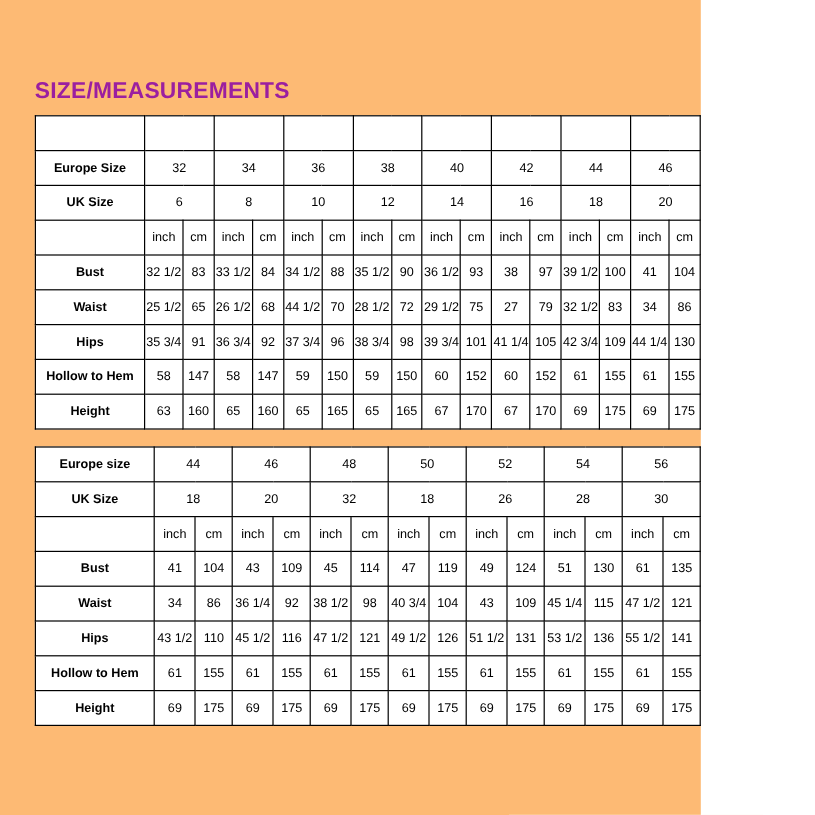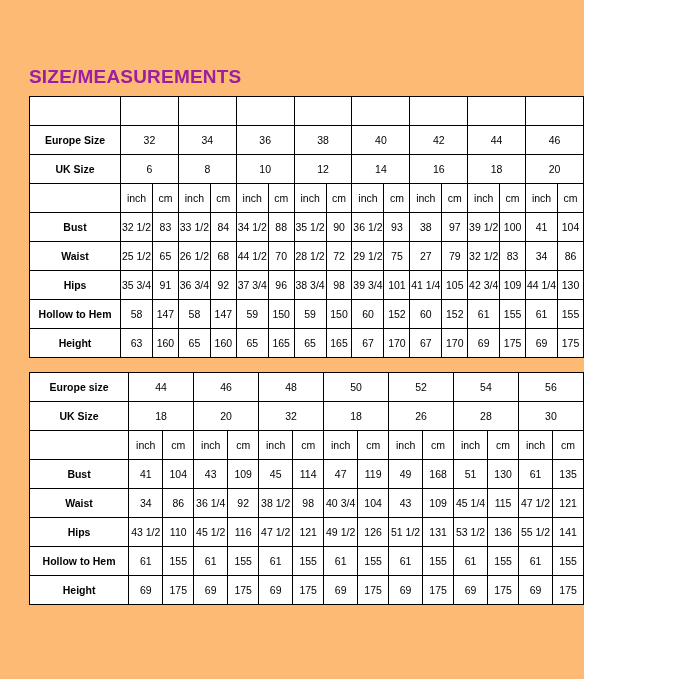--- a/index.html
+++ b/index.html
@@ -306,21 +306,21 @@
         <td class="rowlabel">Bust</td>
         <td>41</td>
         <td>104</td>
         <td>43</td>
         <td>109</td>
         <td>45</td>
         <td>114</td>
         <td>47</td>
         <td>119</td>
         <td>49</td>
-        <td>168</td>
+        <td>124</td>
         <td>51</td>
         <td>130</td>
         <td>61</td>
         <td>135</td>
       </tr>
       <tr>
         <td class="rowlabel">Waist</td>
         <td>34</td>
         <td>86</td>
         <td>36 1/4</td>

